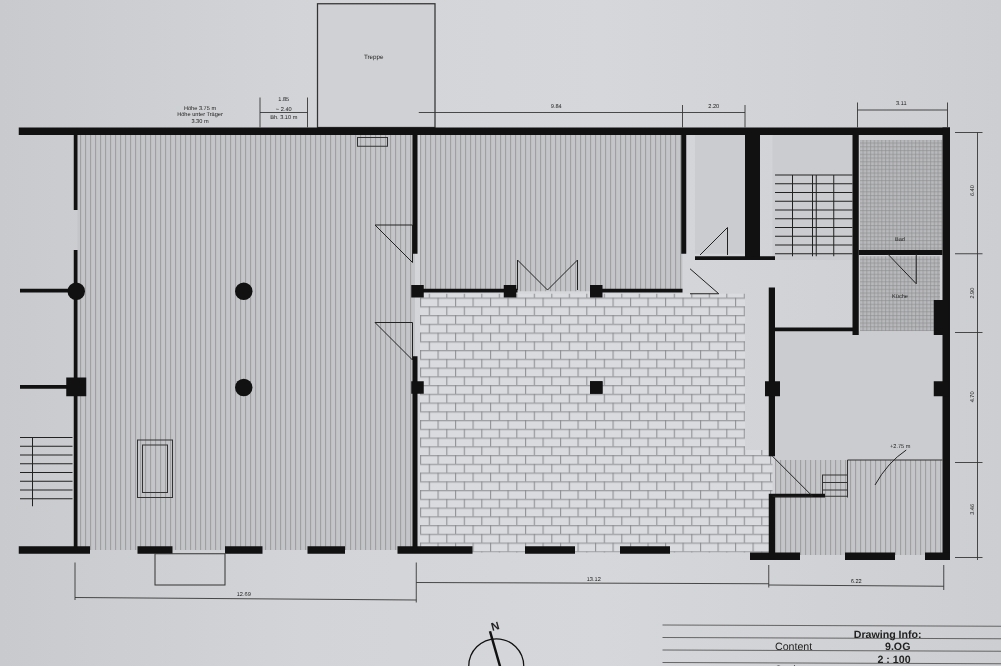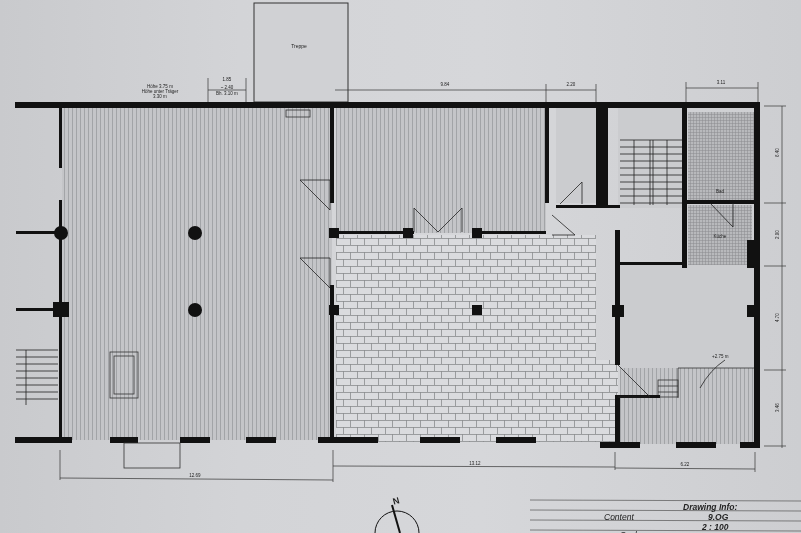--- a/index.html
+++ b/index.html
@@ -1,21 +1,21 @@
 <!DOCTYPE html>
 <html><head>
 <meta charset="utf-8">
 <style>
   html,body{margin:0;padding:0;}
   body{width:801px;height:533px;overflow:hidden;background:#cfd0d3;font-family:"Liberation Sans",sans-serif;position:relative;}
   .sheet{position:absolute;left:0;top:0;width:801px;height:533px;background:linear-gradient(90deg,#c9cacd 0%,#d3d4d7 30%,#d6d7da 60%,#cdced1 100%);}
   svg{position:absolute;left:0;top:0;}
   .lbl{position:absolute;font-size:4.5px;color:#222;white-space:nowrap;line-height:5px;}
   .c{text-align:center;}
-  .info-row{position:absolute;font-size:8.5px;color:#222;font-style:italic;}
+  .info-row{position:absolute;font-size:8.5px;color:#222;}
 </style>
 </head>
 <body>
 
 <div class="sheet">
 
 <svg width="801" height="533" viewBox="0 0 801 533">
   <defs>
     <pattern id="wood" width="4" height="10" patternUnits="userSpaceOnUse">
       <rect width="4" height="10" fill="#c4c5c8"></rect>
@@ -204,18 +204,18 @@
 <div class="lbl" style="left:773px;top:232px;transform:rotate(-90deg);">2.90</div>
 <div class="lbl" style="left:773px;top:315px;transform:rotate(-90deg);">4.70</div>
 <div class="lbl" style="left:773px;top:405px;transform:rotate(-90deg);">3.46</div>
 <div class="lbl c" style="left:180px;top:473px;width:30px;">12.69</div>
 <div class="lbl c" style="left:460px;top:461px;width:30px;">13.12</div>
 <div class="lbl c" style="left:670px;top:462px;width:30px;">6.22</div>
 
 <div class="lbl" style="left:393px;top:499px;font-size:9px;font-weight:bold;transform:rotate(-15deg);">N</div>
 
 <div class="info-row" style="left:683px;top:502px;font-weight:bold;">Drawing Info:</div>
-<div class="info-row" style="left:604px;top:512px;">Content</div>
+<div class="info-row" style="left:620px;top:512px;">Content</div>
 <div class="info-row" style="left:708px;top:512px;font-weight:bold;">9.OG</div>
 <div class="info-row" style="left:702px;top:522px;font-weight:bold;">2 : 100</div>
 <div class="info-row" style="left:620px;top:530px;">Scale</div>
 
 </div>
 
 </body></html>

